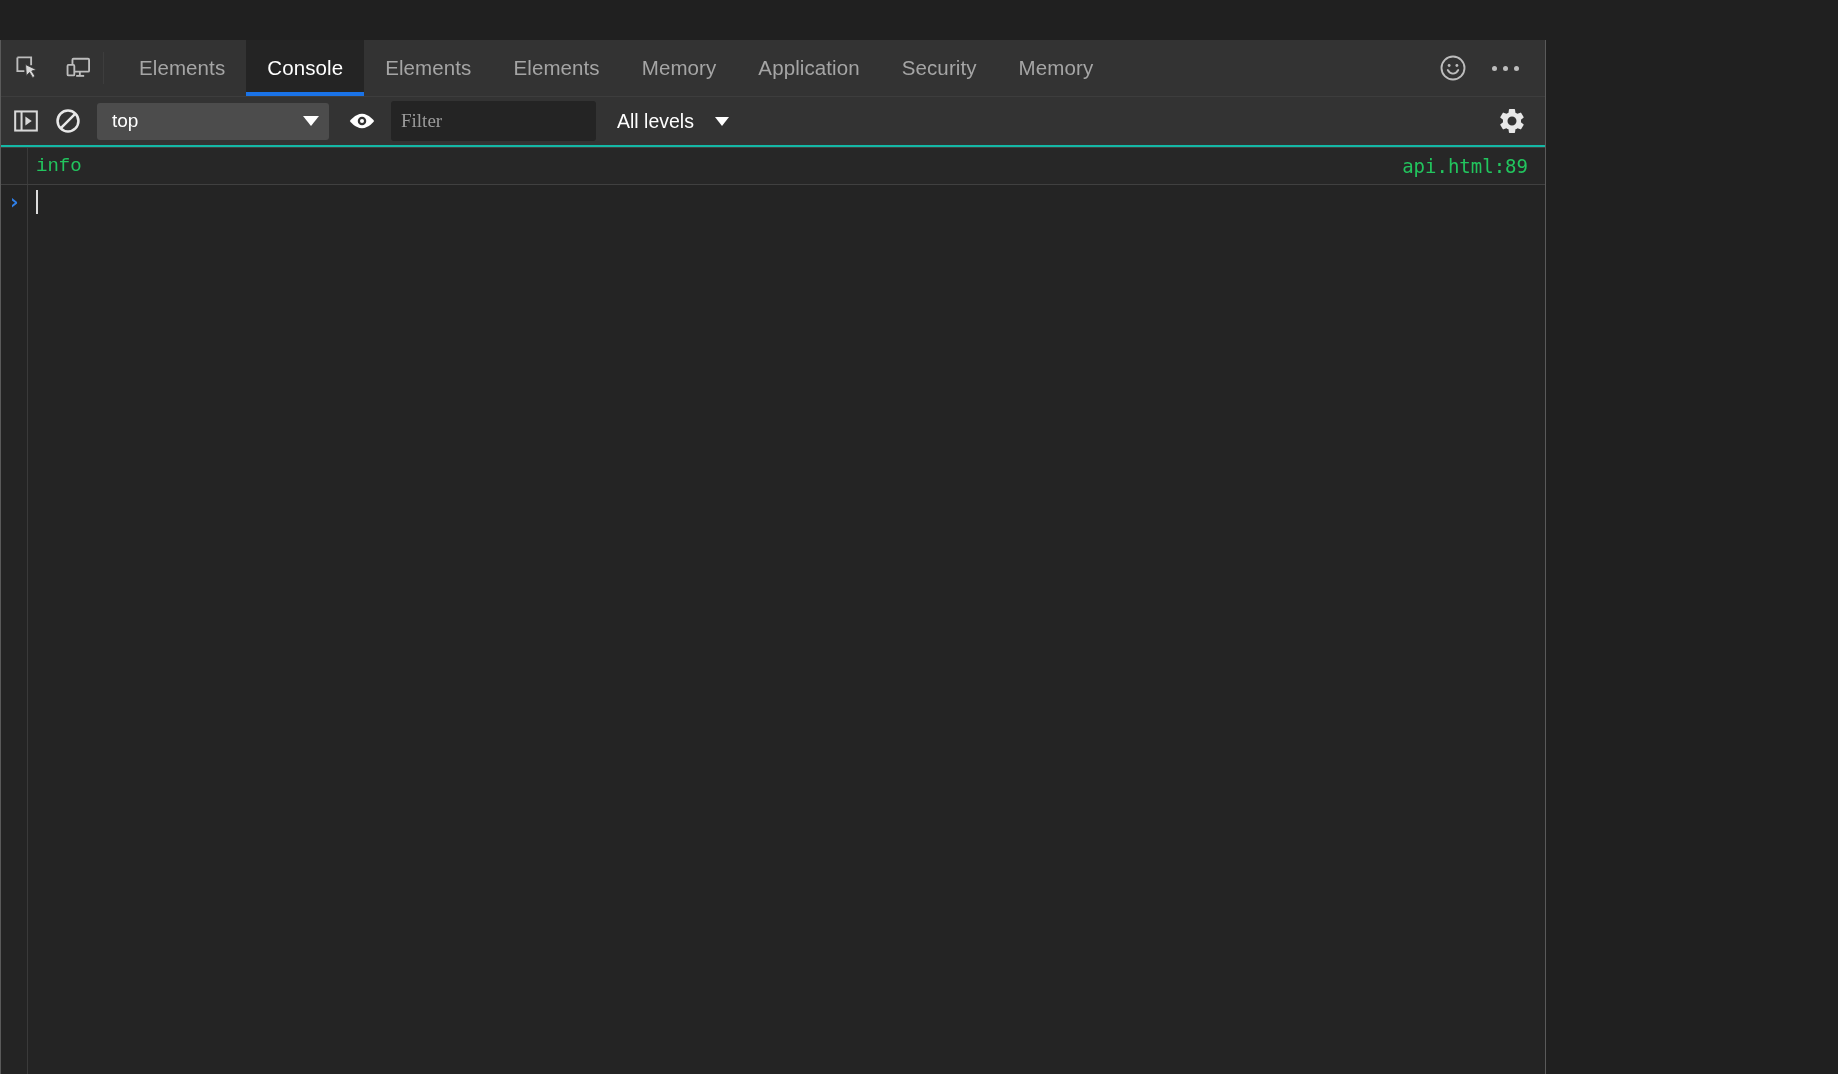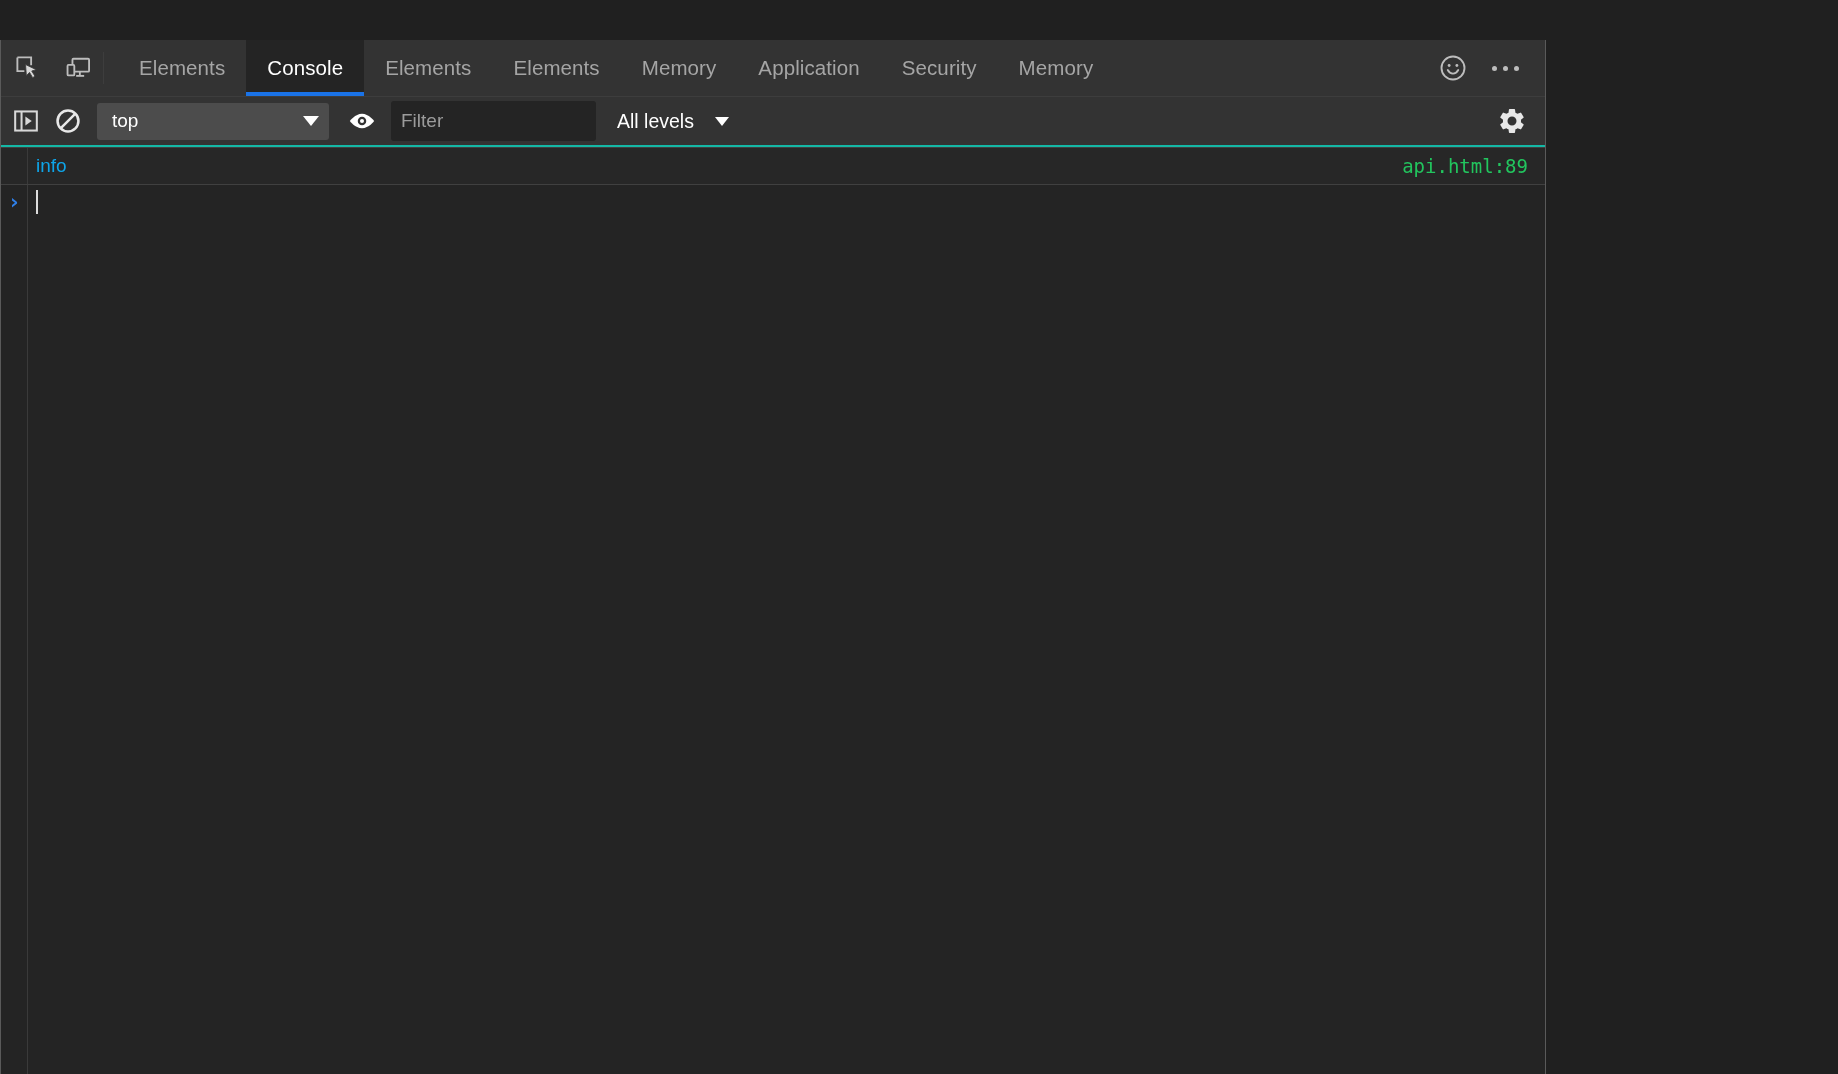--- a/index.html
+++ b/index.html
@@ -178,21 +178,21 @@
     margin-left: 6px;
     flex: 0 0 auto;
   }
   .filter-box input {
     width: 100%;
     background: transparent;
     border: none;
     outline: none;
     color: #e8e8e8;
     font-size: 19px;
-    font-family: Liberation Sans, sans-serif;
+    font-family: Liberation Serif, serif;
   }
   .filter-box input::placeholder { color: #9b9b9b; }
 
   .levels {
     display: flex;
     align-items: center;
     gap: 21px;
     margin-left: 15px;
     padding: 0 6px;
     cursor: pointer;
@@ -234,23 +234,23 @@
     position: relative;
   }
   .msg-gutter {
     width: 27px;
     align-self: stretch;
     flex: 0 0 auto;
     border-right: 1px solid #3a3a3a;
     background: #272727;
   }
   .msg-text {
-    font-family: Liberation Sans, sans-serif;
+    font-family: Liberation Mono, monospace;
     font-size: 19px;
-    color: #0ea5e9;
+    color: #22c55e;
     padding-left: 8px;
     white-space: pre;
   }
   .msg-source {
     margin-left: auto;
     font-family: "DejaVu Sans Mono", "Liberation Mono", monospace;
     font-size: 19px;
     color: #22c55e;
     cursor: pointer;
     white-space: nowrap;

